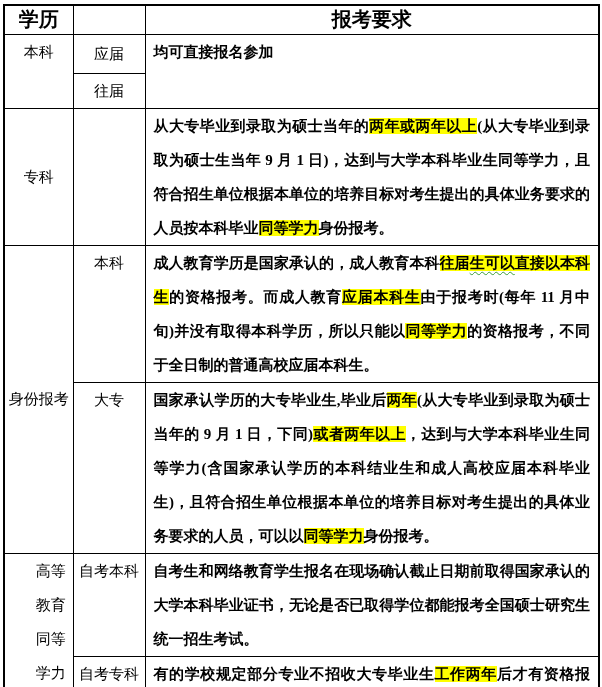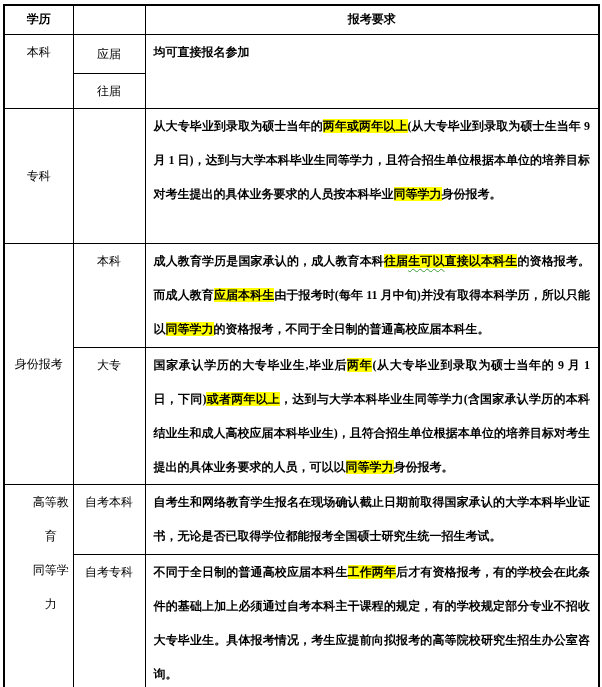--- a/index.html
+++ b/index.html
@@ -14,27 +14,27 @@
   }
   table.req-table {
     border-collapse: collapse;
     table-layout: fixed;
     width: 595px;
     margin: 4px 0 0 3px;
     border: 2px solid #000;
   }
   td {
     border: 1px solid #000;
-    font-size: 12px;
+    font-size: 15px;
     padding: 0;
     overflow: hidden;
   }
   tr.hdr td {
     font-weight: bold;
-    font-size: 12px;
+    font-size: 20px;
     text-align: center;
     vertical-align: middle;
   }
   
   td.lbl-mid {
     text-align: center;
     vertical-align: middle;
     line-height: 20px;
   }
   td.lbl-top {
@@ -107,16 +107,16 @@
       <td class="lbl-top" rowspan="2">
         <div>高等教育</div>
         <div>同等学力</div>
       </td>
       <td class="lbl-top">自考本科</td>
       <td class="req"><span>自考生和网络教育学生报名在现场确认截止日期前取得国家承认的大学本科毕业证书，无论是否已取得学位都能报考全国硕士研究生统一招生考试。</span></td>
     </tr>
 
     <tr style="height:134px">
       <td class="lbl-top">自考专科</td>
-      <td class="req"><span>不同于全日制的普通高校应届本科生</span><span class="hl">工作两年</span><span>后才有资格报考，有的学校会在此条件的基础上加上必须通过自考本科主干课程的规定，有的学校规定部分专业不招收大专毕业生。具体报考情况，考生应提前向拟报考的高等院校研究生招生办公室咨询。</span></td>
+      <td class="req"><span>有的学校规定部分专业不招收大专毕业生</span><span class="hl">工作两年</span><span>后才有资格报考，有的学校会在此条件的基础上加上必须通过自考本科主干课程的规定，有的学校规定部分专业不招收大专毕业生。具体报考情况，考生应提前向拟报考的高等院校研究生招生办公室咨询。</span></td>
     </tr>
   </tbody>
 </table>
 
 </body></html>

